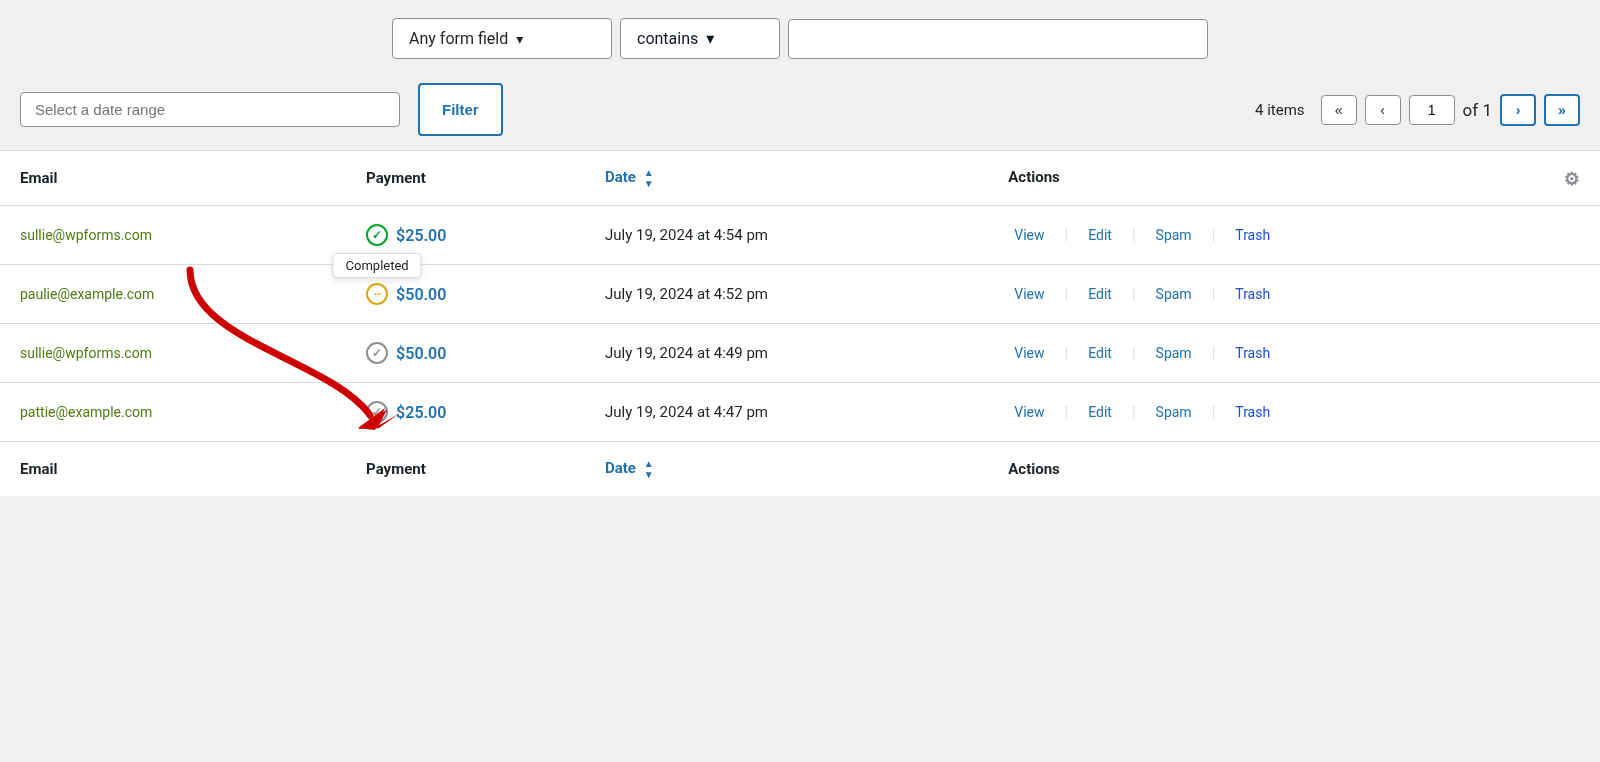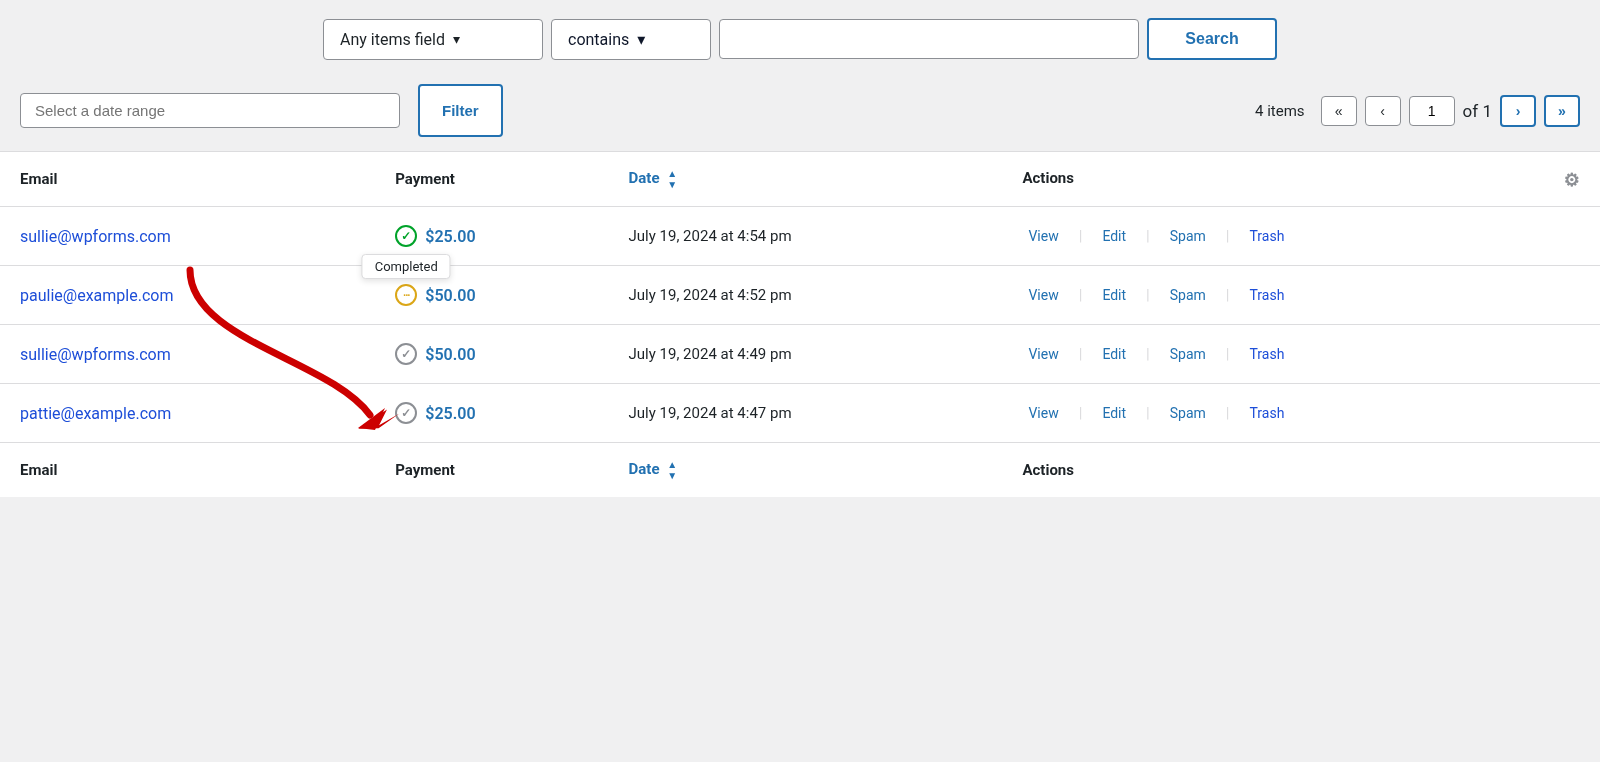--- a/index.html
+++ b/index.html
@@ -175,21 +175,21 @@
     tbody tr {
       border-bottom: 1px solid #dcdcde;
       background: #fff;
     }
     td {
       padding: 18px 20px;
       font-size: 15px;
       color: #1d2327;
       vertical-align: middle;
     }
-    td.email-col { font-size: 16px; color: #1d4ed8; }
+    td.email-col { font-size: 14px; color: #4d7c0f; }
     .payment-amount {
       color: #2271b1;
       font-weight: 600;
       font-size: 16px;
     }
     .status-icon {
       display: inline-flex;
       align-items: center;
       justify-content: center;
       width: 22px;
@@ -314,31 +314,28 @@
 
     <svg class="arrow-annotation" viewBox="0 0 300 180" xmlns="http://www.w3.org/2000/svg">
       <path d="M 60 10 C 60 80, 200 100, 240 155" stroke="#cc0000" stroke-width="7" fill="none" stroke-linecap="round"></path>
       <polygon points="230,172 255,148 250,165 268,150 250,168" fill="#cc0000" transform="rotate(10, 248, 160)"></polygon>
 
       <path d="M 228 168 L 255 148 L 245 170 Z" fill="#cc0000"></path>
     </svg>
 
     <div class="search-row">
       <div class="field-select">
-        <span>Any items field</span>
+        <span>Any form field</span>
         <span class="chevron">▾</span>
       </div>
       <div class="contains-select">
         <span>contains</span>
         <span class="chevron">▾</span>
       </div>
       <input class="search-text-input" type="text" value="" placeholder="" style="">
-      <button class="search-button">
-        <span>Search</span>
-      </button>
     </div>
 
     <div class="filter-row">
       <input class="date-range-input" type="text" placeholder="Select a date range" style="">
       <button class="filter-button">
         <span>Filter</span>
       </button>
       <div class="spacer"></div>
       <div class="pagination-info">
         <span class="items-count">4 items</span>

